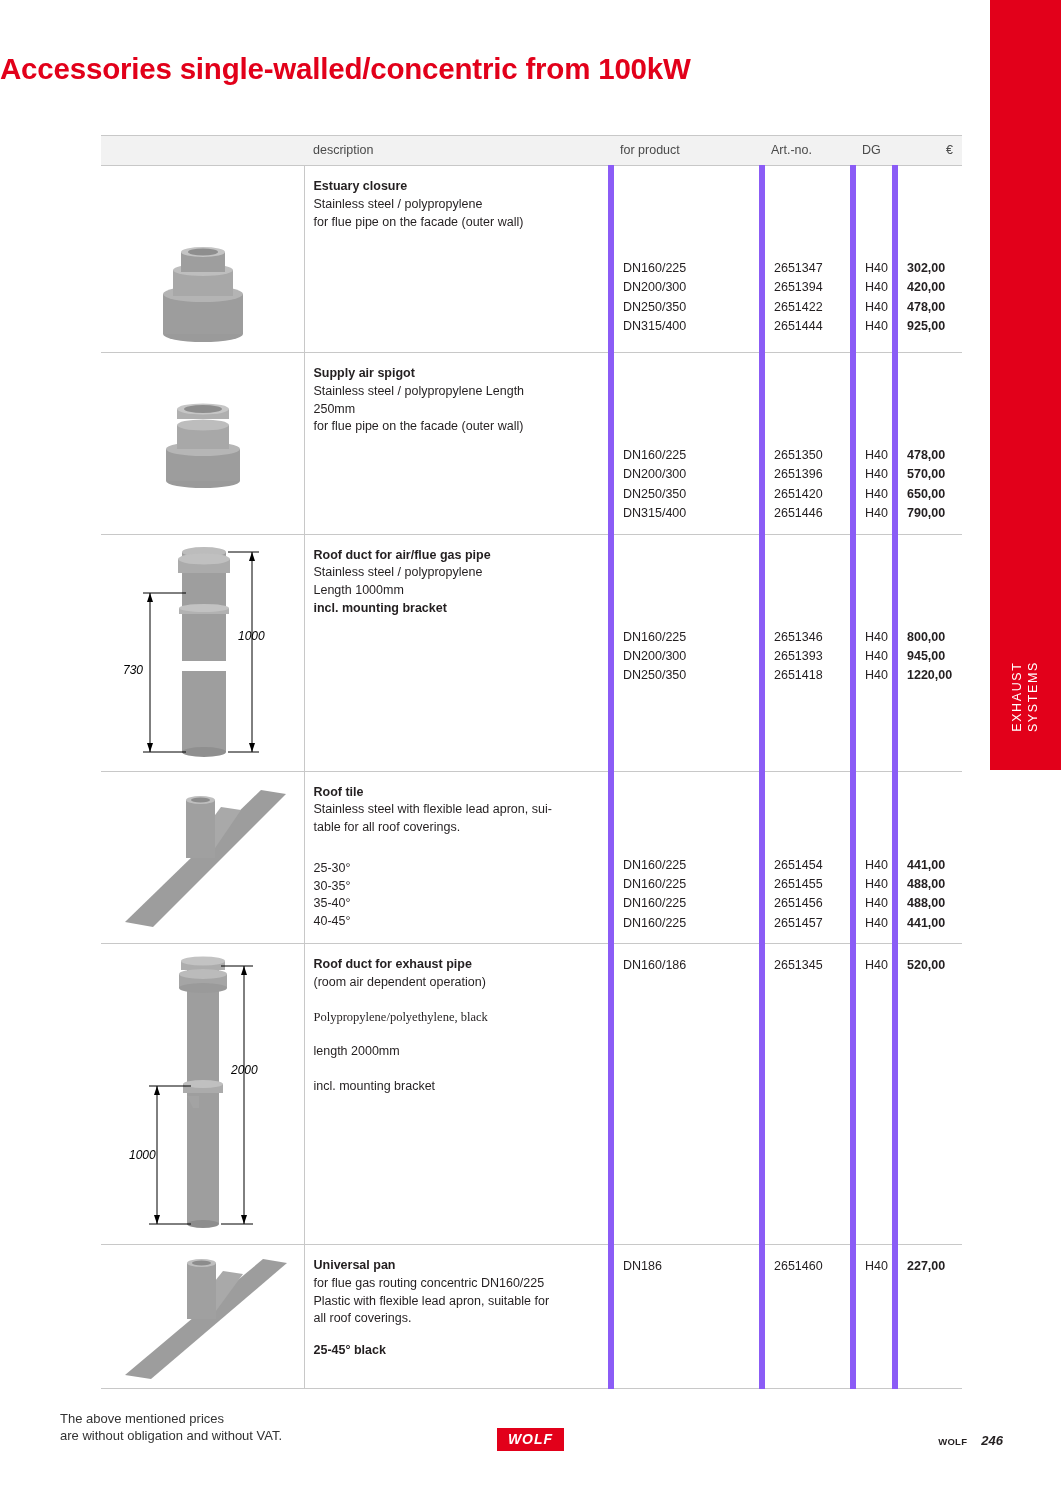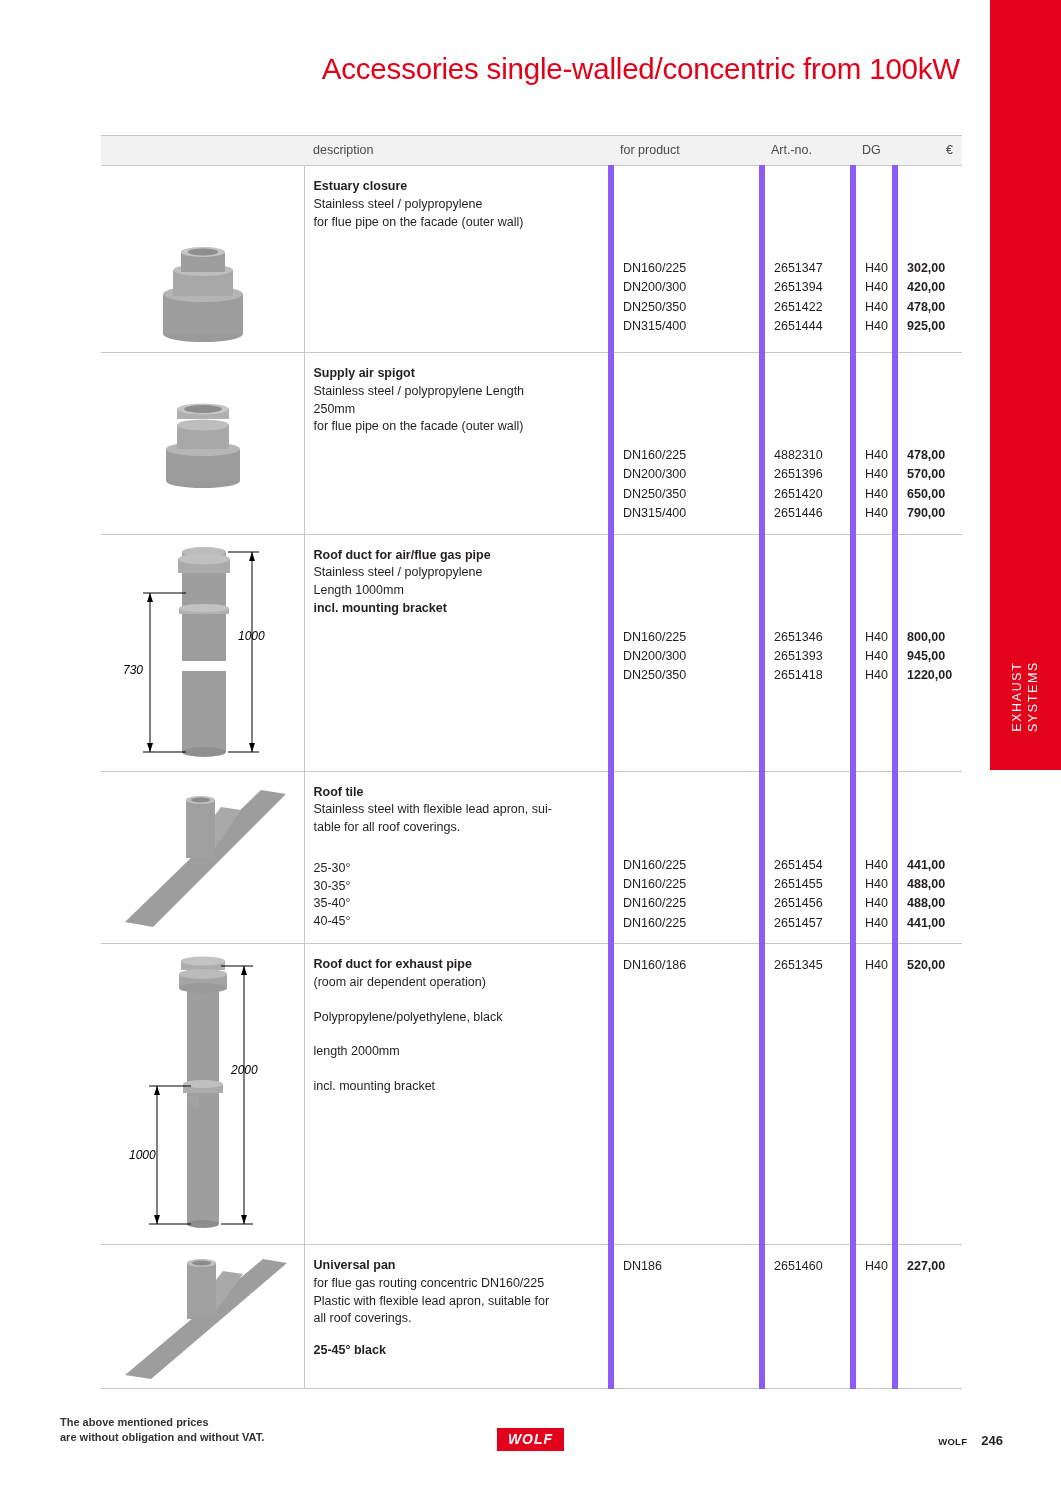--- a/index.html
+++ b/index.html
@@ -42,23 +42,22 @@
     white-space: nowrap;
     text-align: center;
     line-height: 1.25;
   }
 
   
   .page-title {
     position: absolute;
     left: 0; right: 101px;
     top: 52px;
-    text-align: right;
     font-size: 29.5px;
-    font-weight: normal;
+    font-weight: bold;
     color: #e2001a;
     letter-spacing: -0.2px;
   }
 
   
   .table-wrap {
     position: absolute;
     left: 101px;
     top: 135px;
     width: 861px;
@@ -124,24 +123,23 @@
   .footer {
     position: absolute;
     left: 0; right: 0;
     bottom: 0;
     height: 115px;
   }
   .footer-note {
     position: absolute;
     left: 60px;
     bottom: 55px;
-    font-size: 11px;
+    font-size: 13px;
     color: #333333;
     line-height: 1.35;
-    font-weight: bold;
   }
   .footer-logo {
     position: absolute;
     left: 0; right: 0;
     bottom: 49px;
     text-align: center;
   }
   .logo-box {
     display: inline-block;
     background: #e2001a;
@@ -154,21 +152,21 @@
     position: relative;
   }
   .footer-right {
     position: absolute;
     right: 58px;
     bottom: 52px;
     font-size: 10px;
     color: #231f20;
   }
   .footer-right .brand { font-weight: bold; font-size: 9.5px; letter-spacing: 0.3px; }
-  .footer-right .pageno { font-weight: bold; font-size: 13px; margin-left: 14px; }
+  .footer-right .pageno { font-weight: bold; font-size: 13px; margin-left: 14px; font-style: italic; }
 </style>
 </head>
 <body>
 
 <div class="side-tab"></div>
 <div class="side-tab-text">
   <div class="side-tab-inner">
     <div>EXHAUST</div>
     <div>SYSTEMS</div>
   </div>
@@ -280,21 +278,21 @@
       <td class="col-cell">
         <div class="val-list" style="padding-top:81px;">
           <div>DN160/225</div>
           <div>DN200/300</div>
           <div>DN250/350</div>
           <div>DN315/400</div>
         </div>
       </td>
       <td class="col-cell">
         <div class="val-list" style="padding-top:81px;">
-          <div>4882310</div>
+          <div>2651350</div>
           <div>2651396</div>
           <div>2651420</div>
           <div>2651446</div>
         </div>
       </td>
       <td class="col-cell">
         <div class="val-list" style="padding-top:81px;">
           <div>H40</div>
           <div>H40</div>
           <div>H40</div>
@@ -471,21 +469,21 @@
               <polygon points="56,142 53,151 59,151" fill="#000"></polygon>
               <polygon points="56,280 53,271 59,271" fill="#000"></polygon>
               <text x="28" y="215" font-family="Liberation Sans, sans-serif" font-size="12" fill="#000">1000</text>
             </g>
           </svg>
         </div>
       </td>
       <td class="desc-cell">
         <div class="desc-title">Roof duct for exhaust pipe</div>
         <div class="desc-sub">(room air dependent operation)</div>
-        <div class="desc-sub" style="margin-top:17px;">Polypropylene/polyethylene, black</div>
+        <div class="desc-sub" style="margin-top:17px;font-family:Liberation Serif, serif;">Polypropylene/polyethylene, black</div>
         <div class="desc-sub" style="margin-top:17px;">length 2000mm</div>
         <div class="desc-sub" style="margin-top:17px;">incl. mounting bracket</div>
       </td>
       <td class="col-cell">
         <div class="val-list">
           <div>DN160/186</div>
         </div>
       </td>
       <td class="col-cell">
         <div class="val-list">

